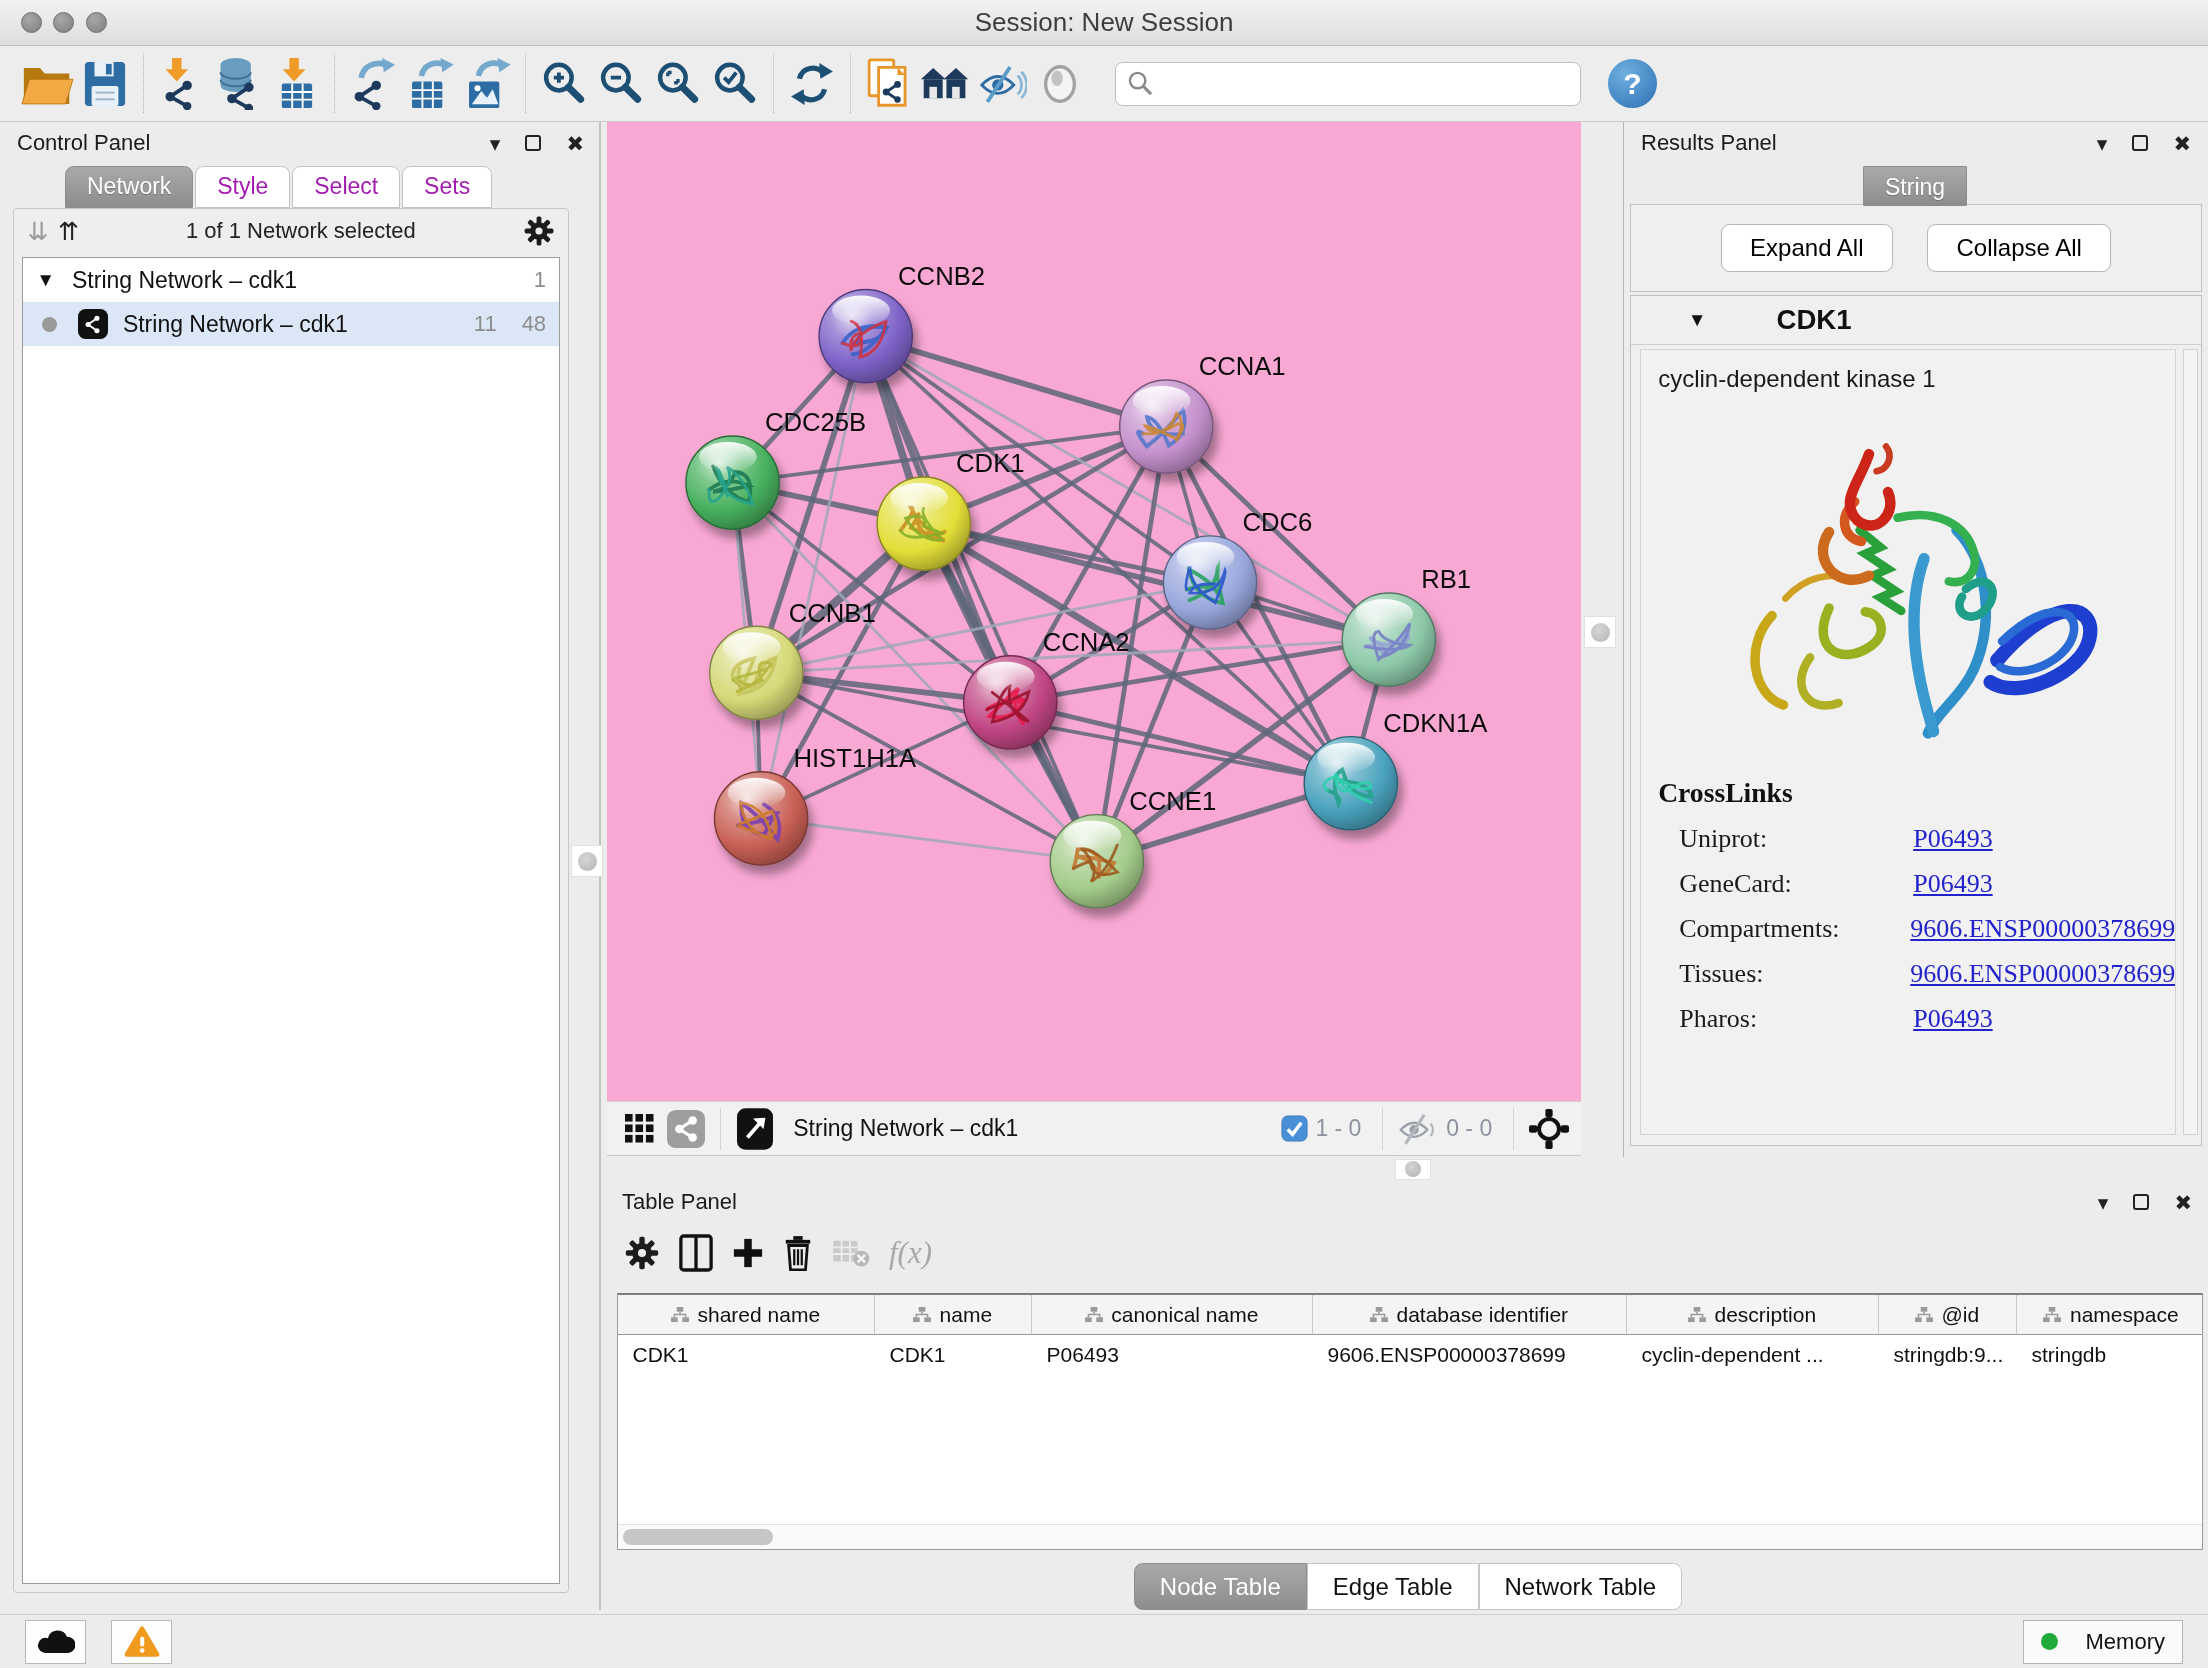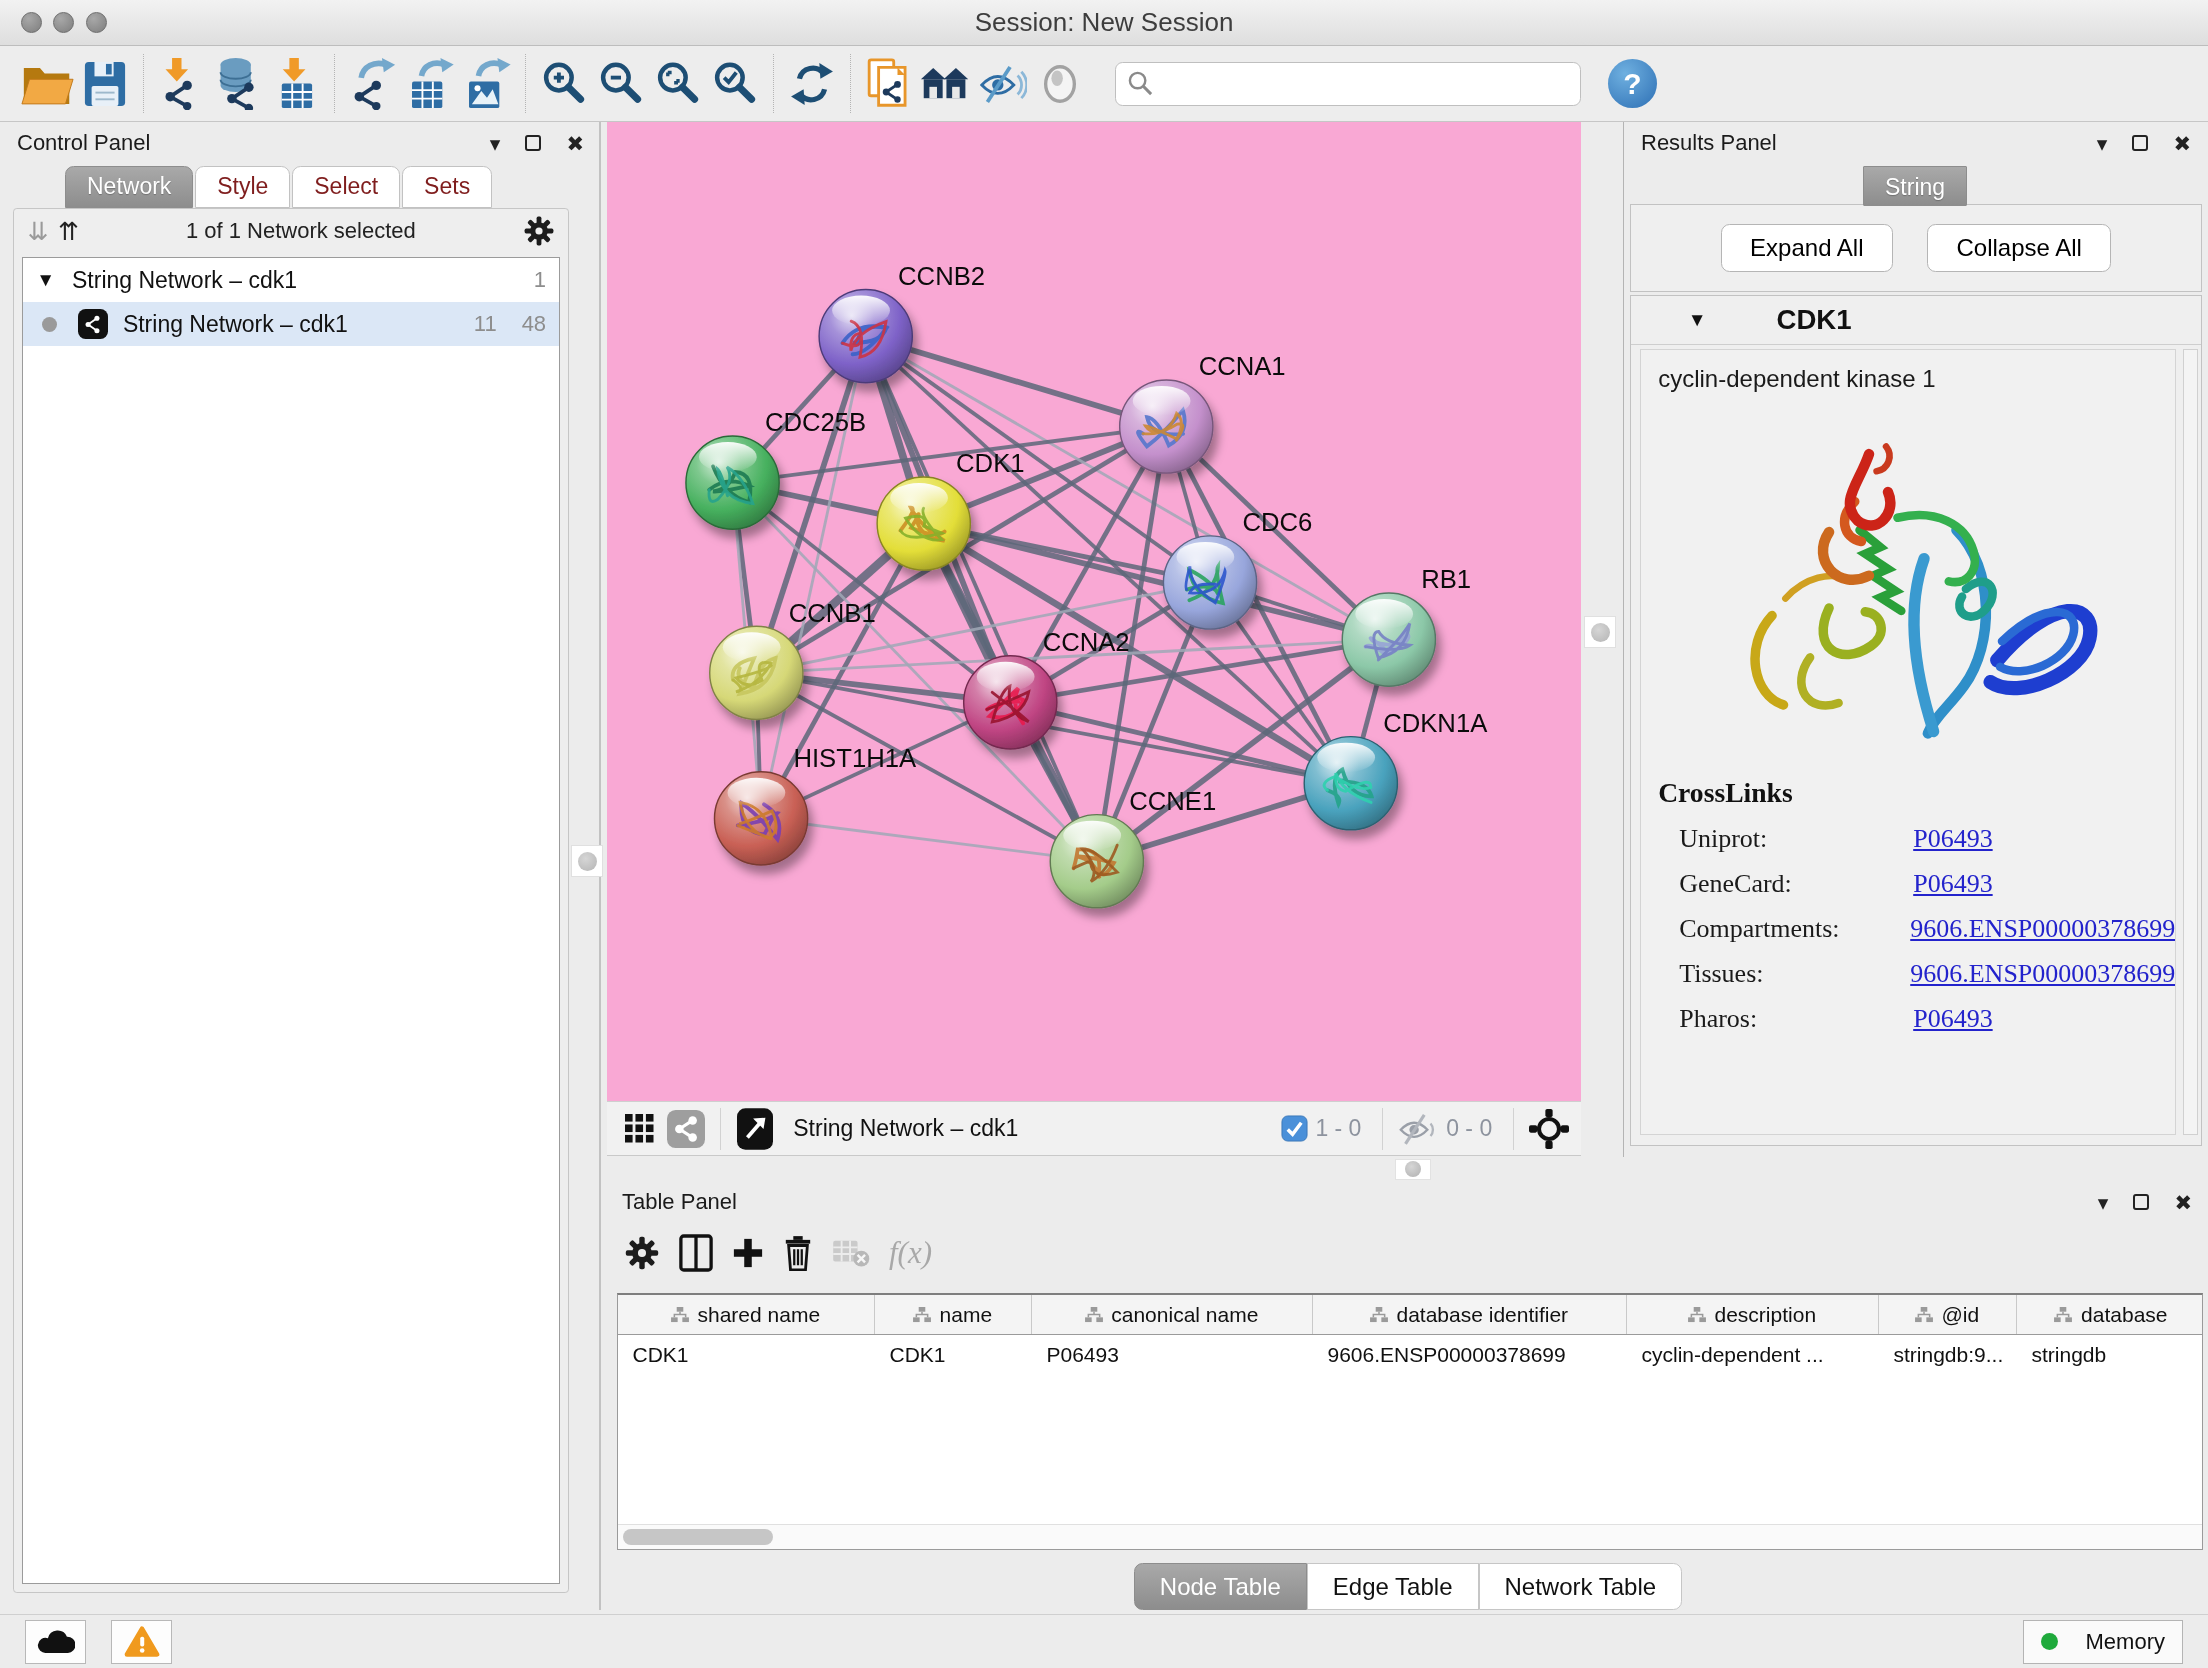--- a/index.html
+++ b/index.html
@@ -32,21 +32,21 @@
   
   .phead { height:42px; display:flex; align-items:center; padding:0 17px; }
   .ptitle { font-size:22px; color:#1b1b1b; }
   .pctrl { margin-left:auto; display:flex; align-items:center; gap:25px; }
   .pglyph { font-size:21px; color:#222; cursor:pointer; line-height:1; }
   .floatbox { width:16px; height:16px; border:2.4px solid #222; border-radius:2.9px; cursor:pointer; }
 
   
   .control-panel { position:absolute; left:0; top:122px; width:601px; height:1488px; background:#ececec; }
   .ctabs { display:flex; align-items:flex-end; margin:1.9px 0 0 65px; height:42px; position:relative; z-index:2; }
-  .ptab { font-size:23px; padding:6.7px 21px; background:#fff; color:#7f1d1d; border:1px solid #c2c2c2;
+  .ptab { font-size:23px; padding:6.7px 21px; background:#fff; color:#a21caf; border:1px solid #c2c2c2;
     border-radius:8.6px 8.6px 0 0; cursor:pointer; margin-right:1.9px; }
   .ptab.sel { background:linear-gradient(#a9a9a9,#8d8d8d); color:#fff; border-color:#8d8d8d;
     text-shadow:0 1px 1px rgba(0,0,0,.25); }
   .cgroup { position:absolute; left:13.3px; right:32px; top:86px; bottom:17px;
     border:1px solid #c6c6c6; background:#eee; border-radius:3.8px; }
   .selbar { height:44px; display:flex; align-items:center; padding:0 13.3px; }
   .chev { font-size:25px; line-height:1; cursor:pointer; }
   .chev.down { color:#9a9a9a; } .chev.up { color:#222; margin-left:9.5px; }
   .selbar-label { flex:1; text-align:center; font-size:22px; color:#222; }
   .netlist { position:absolute; left:7.6px; right:7.6px; top:48px; bottom:7.6px; background:#fff;
@@ -911,21 +911,21 @@
           </div>
           <div class="th">
             <svg width="18" height="16" viewBox="0 0 19 17">
               <g fill="#9a9a9a">
                 <rect x="6" y="0" width="7" height="5"></rect>
                 <rect x="0" y="11" width="7" height="5"></rect>
                 <rect x="12" y="11" width="7" height="5"></rect>
               </g>
               <path d="M9.5 5 v3 M3.5 11 v-3 h12 v3" stroke="#9a9a9a" stroke-width="1.6" fill="none"></path>
             </svg>
-            <span>database</span>
+            <span>namespace</span>
           </div>
         </div>
       <div class="trow" style="grid-template-columns: 257px 157px 281px 314px 252px 138px 190px;">
           <div class="td">CDK1</div>
           <div class="td">CDK1</div>
           <div class="td">P06493</div>
           <div class="td">9606.ENSP00000378699</div>
           <div class="td">cyclin-dependent ...</div>
           <div class="td">stringdb:9...</div>
           <div class="td">stringdb</div>

